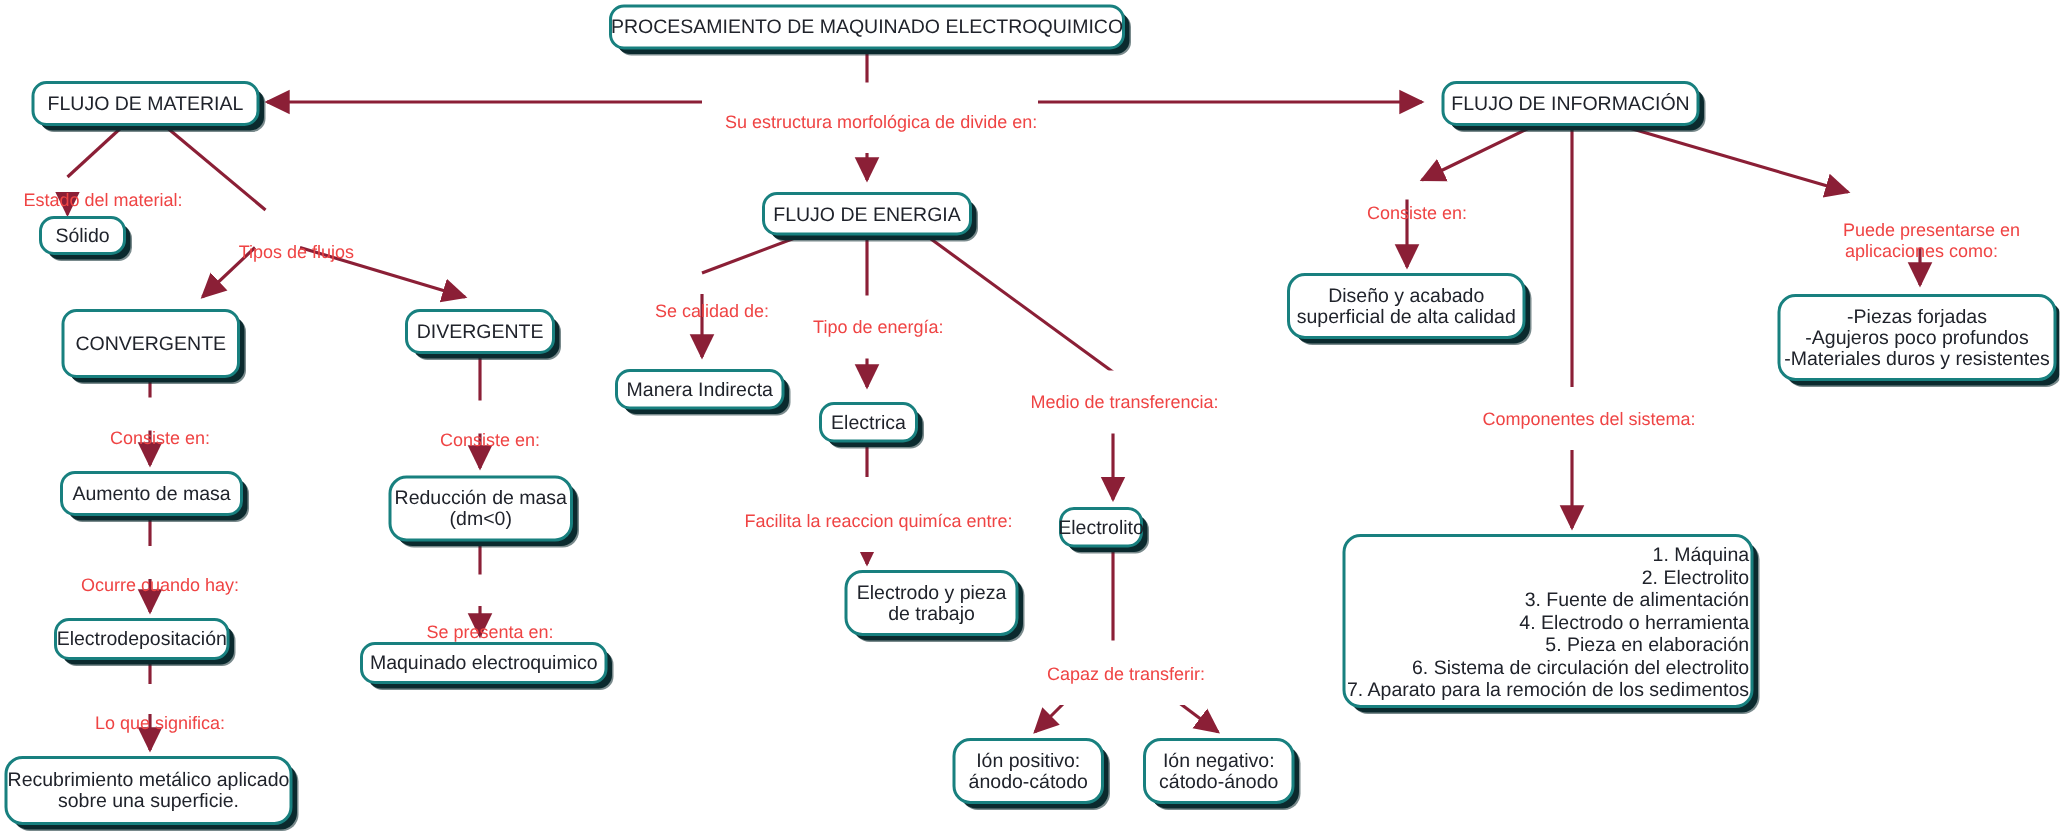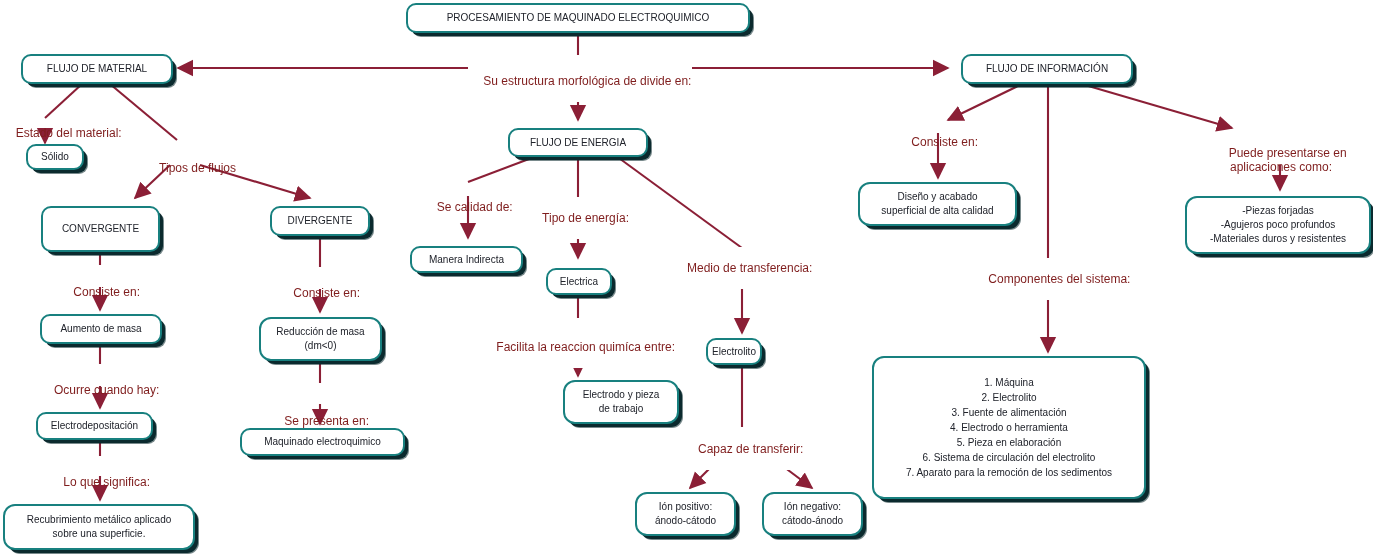--- a/index.html
+++ b/index.html
@@ -23,37 +23,37 @@
     height: 560px;
     pointer-events: none;
   }
   .node {
     position: absolute;
     box-sizing: border-box;
     background: #ffffff;
     border: 2px solid #18807f;
     border-radius: 10px;
     color: #20232b;
-    font-size: 10px;
+    font-size: 13px;
     line-height: 14px;
     text-align: center;
     display: flex;
     align-items: center;
     justify-content: center;
     padding: 3px 8px;
     box-shadow: 4px 4px 0 -1px #0b2a2e, 5px 5px 0 -1px rgba(11,42,46,.55);
     z-index: 3;
     white-space: pre;
   }
   .node.big {
     border-radius: 12px;
   }
   .label {
     position: absolute;
-    color: #7f1d1d;
+    color: #ef4444;
     font-size: 12px;
     line-height: 14px;
     text-align: center;
     background: transparent;
     z-index: 2;
     white-space: pre;
   }
 </style>
 </head>
 <body>
@@ -249,21 +249,21 @@
 
   <div class="node big" style="left:858px; top:182px; width:159px; height:44px;">
     <span>Diseño y acabado
 superficial de alta calidad</span>
   </div>
 
   <div class="label" style="left:975px; top:258px; width:146px; background:#ffffff;">
     <span>Componentes del sistema:</span>
   </div>
 
-  <div class="node big" style="left:872px; top:356px; width:274px; height:143px; line-height:15px;">
+  <div class="node big" style="left:895px; top:356px; width:274px; height:116px; line-height:15px;text-align:right;">
     <span>1. Máquina
 2. Electrolito
 3. Fuente de alimentación
 4. Electrodo o herramienta
 5. Pieza en elaboración
 6. Sistema de circulación del electrolito
 7. Aparato para la remoción de los sedimentos</span>
   </div>
 
   <div class="label" style="left:1206px; top:132px; width:150px;">

